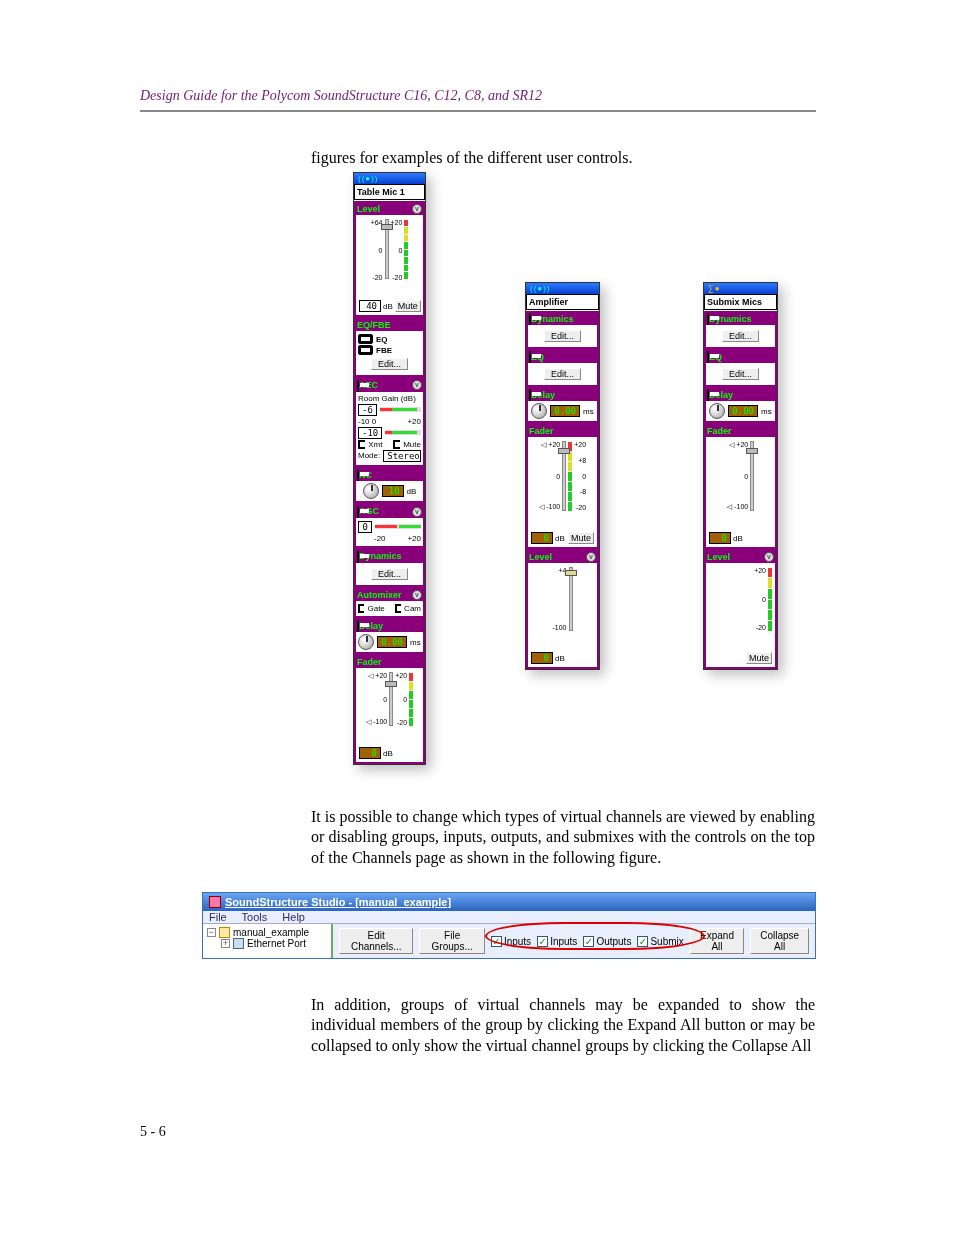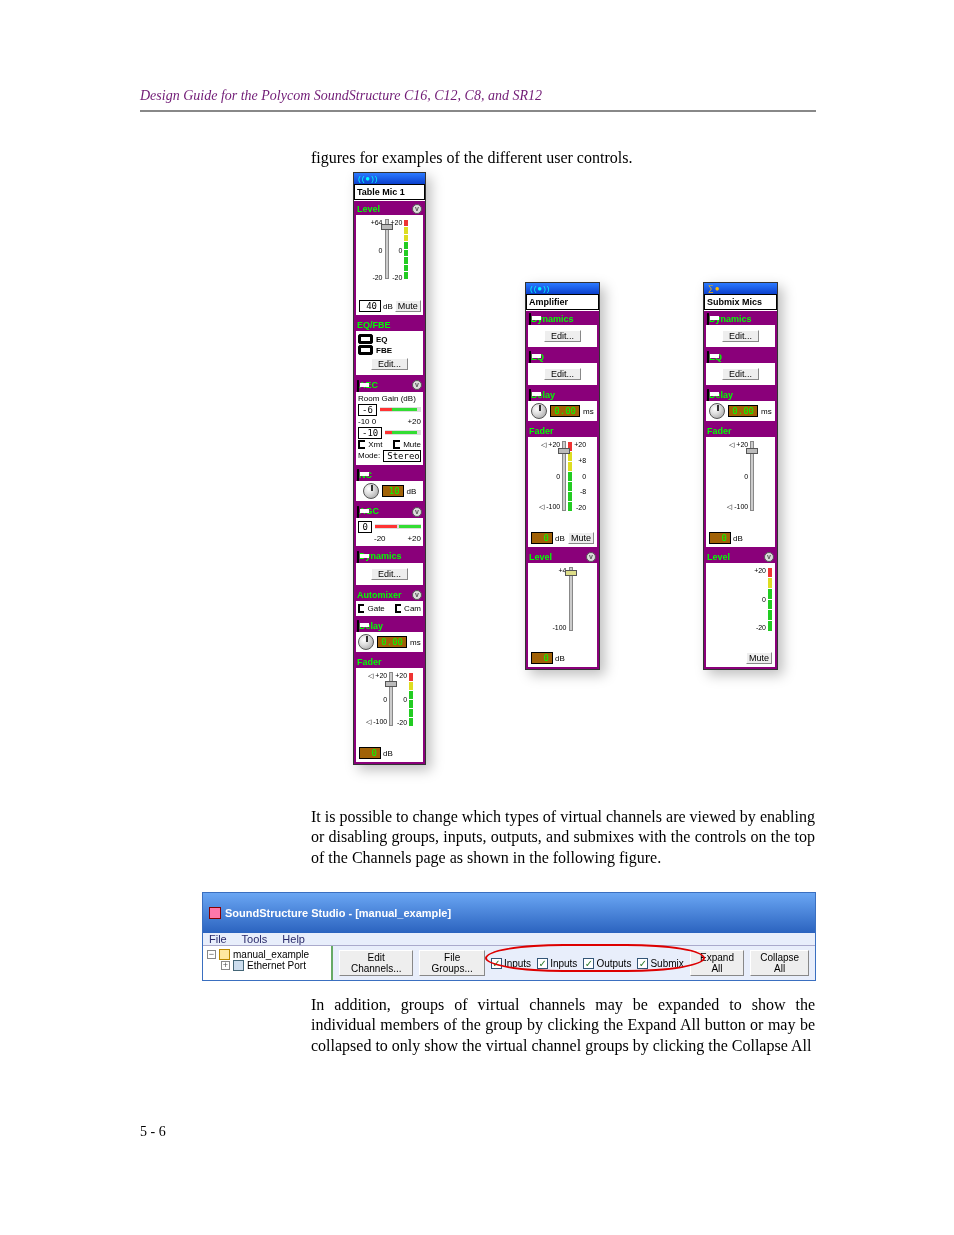--- a/index.html
+++ b/index.html
@@ -186,22 +186,22 @@
   .appwin {
     position:absolute; left:202px; top:892px; width:614px;
     border:1px solid #3a6fc0;
     font-family: Tahoma, Arial, sans-serif;
     font-size:11px;
     background:#fff;
   }
   .appwin .tb {
     background: linear-gradient(#6aa6f3,#2b63bf);
     color:#fff; font-weight:bold;
-    padding:14px 6px;
-    display:flex; align-items:center; gap:4px;
+    padding:3px 6px;
+    display:flex; align-items:center; gap:4px;text-decoration:underline;
   }
   .appwin .tb .ico { width:12px;height:12px;background:#f7a; border:1px solid #800; }
   .appwin .menu {
     background:#e8eefb; padding:0 6px; color:#2b2b6b;
     border-bottom:1px solid #aac;
   }
   .appwin .menu span { margin-right:12px; }
   .appwin .body { display:flex; }
   .appwin .tree {
     width:130px; background:#fff; border-right:2px solid #6a6; padding:3px 4px;

